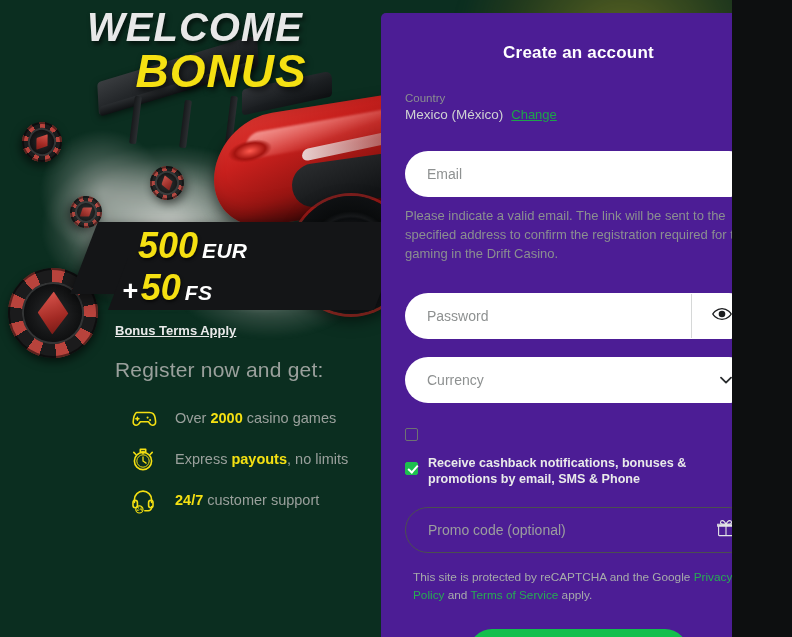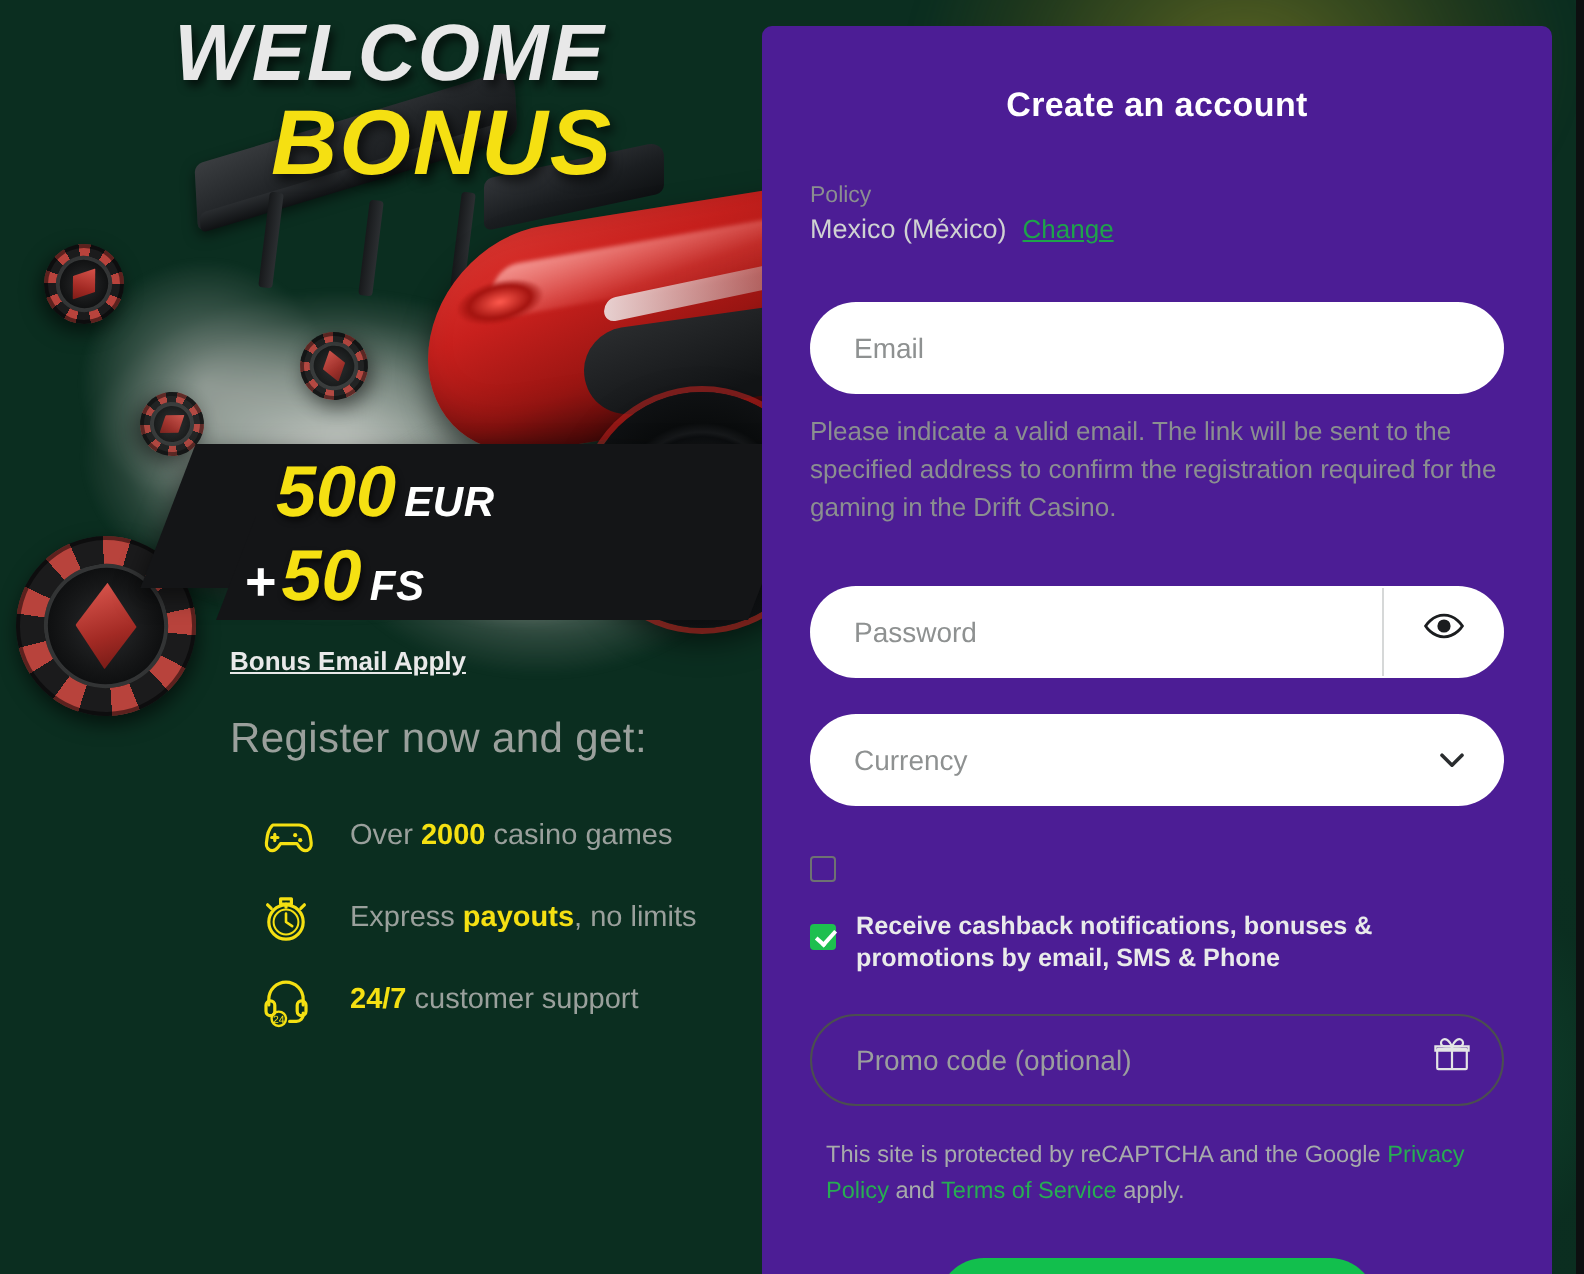--- a/index.html
+++ b/index.html
@@ -7,21 +7,21 @@
   html, body {
     width: 792px;
     height: 637px;
     overflow: hidden;
     background: #0d0f10;
     font-family: "Liberation Sans", sans-serif;
   }
 
   #root {
     position: relative;
-    width: 788px;
+    width: 732px;
     height: 637px;
     overflow: hidden;
     background: #101314;
   }
 
   
   .promo {
     position: absolute;
     left: 0; top: 0;
     width: 792px; height: 637px;
@@ -532,21 +532,21 @@
     <div class="amount-band2"></div>
     <div class="amount-text">
       <div class="amt-row amt-row1">
         <span class="amt-num">500</span><span class="amt-unit">EUR</span>
       </div>
       <div class="amt-row amt-row2">
         <span class="amt-plus">+</span><span class="amt-num">50</span><span class="amt-unit">FS</span>
       </div>
     </div>
 
-    <div class="bonus-terms">Bonus Email Apply</div>
+    <div class="bonus-terms">Bonus Terms Apply</div>
     <div class="register-now">Register now and get:</div>
 
     <div class="features">
 
       <div class="feat">
         <div class="feat-icon">
           <svg width="30" height="30" viewBox="0 0 30 30" fill="none" stroke="#f5e012" stroke-width="1.6">
             <path d="M8.5 9.5h13c3.2 0 5.2 2.5 5.6 5.4l.5 3.6c.3 2.2-1.2 3.8-3 3.8-1.1 0-2-.6-2.7-1.5l-1.4-2h-8.2l-1.4 2c-.7.9-1.6 1.5-2.7 1.5-1.8 0-3.3-1.6-3-3.8l.5-3.6C6.1 12 8.1 9.5 8.5 9.5z" stroke-linejoin="round"></path>
             <path d="M9.4 14.2v3.1M7.85 15.75h3.1" stroke-linecap="round"></path>
             <circle cx="19.6" cy="14.6" r="1.05" fill="#f5e012" stroke="none"></circle>
@@ -589,21 +589,21 @@
         </div>
       </div>
 
     </div>
   </div>
 
   <div class="form-panel">
 
     <div class="form-title">Create an account</div>
 
-    <div class="country-label">Policy</div>
+    <div class="country-label">Country</div>
     <div class="country-row">
       <span class="country-value">Mexico (México)</span>
       <span class="country-change">Change</span>
     </div>
 
     <div class="field">
       <input type="text" placeholder="Email" style="">
     </div>
 
     <div class="email-hint">Please indicate a valid email. The link will be sent to the specified address to confirm the registration required for the gaming in the Drift Casino.</div>

